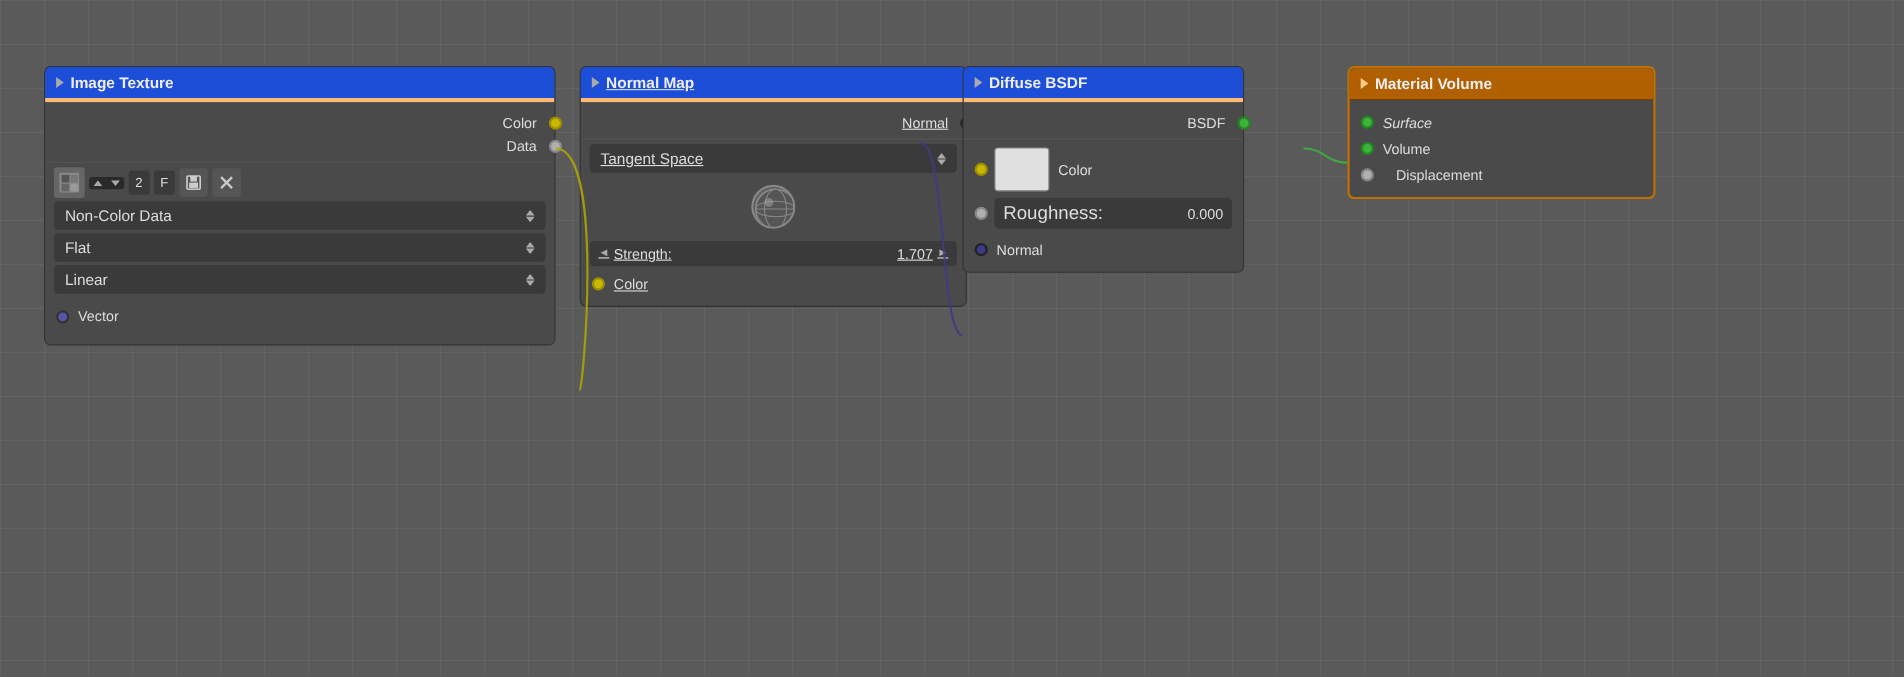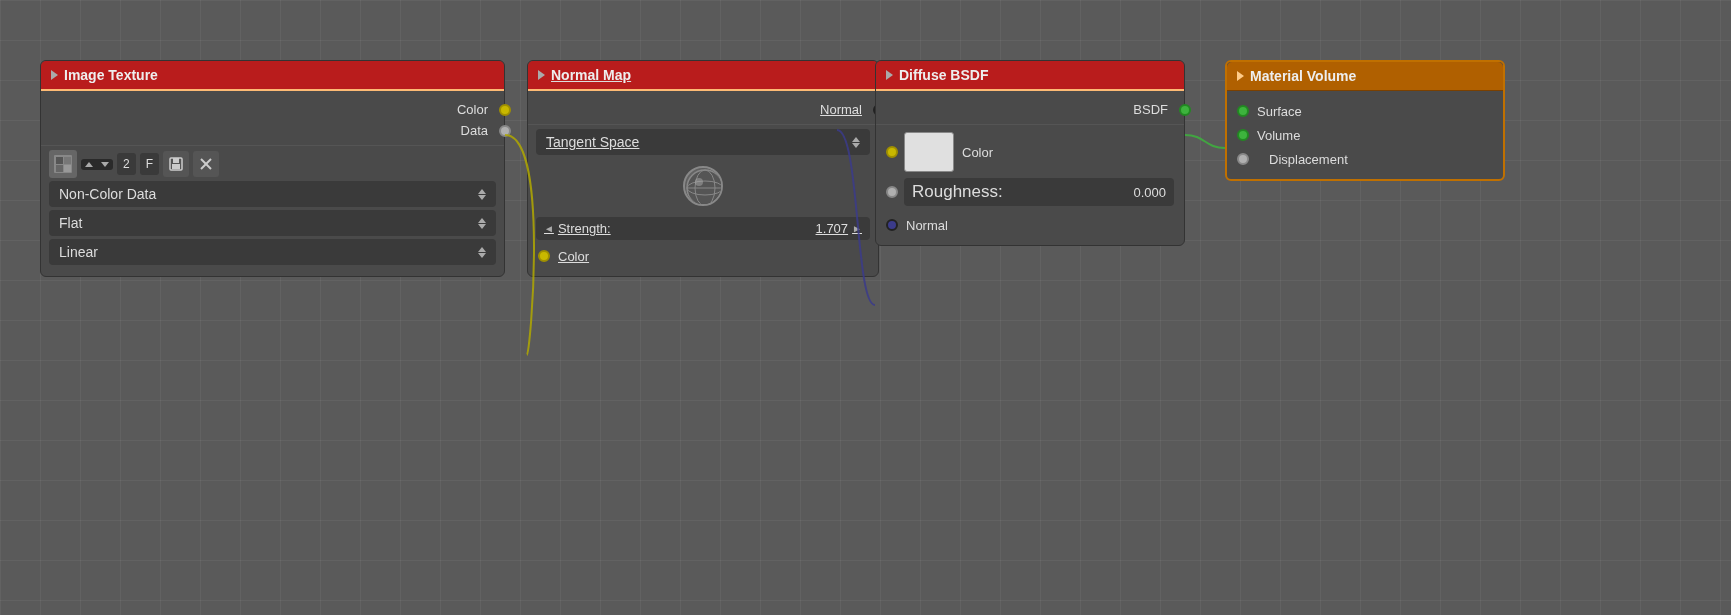--- a/index.html
+++ b/index.html
@@ -21,27 +21,27 @@
 
     .node {
       position: absolute;
       background: #4a4a4a;
       border-radius: 6px;
       border: 1px solid #333;
       min-width: 200px;
     }
 
     .node-header {
-      background: #b91c1c;
+      background: #1d4ed8;
       border-radius: 5px 5px 0 0;
       padding: 6px 10px;
       display: flex;
       align-items: center;
       gap: 6px;
-      border-bottom: 2px solid #fdba74;
+      border-bottom: 4px solid #fdba74;
     }
 
     .node-header .triangle {
       width: 0; height: 0;
       border-left: 7px solid #aaa;
       border-top: 5px solid transparent;
       border-bottom: 5px solid transparent;
       display: inline-block;
     }
 
@@ -341,20 +341,24 @@
 
     <div class="dropdown-row">
       <span>Linear</span>
       <div class="arrows">
         <span class="arrow-up"></span>
         <span class="arrow-down"></span>
       </div>
     </div>
 
 
+    <div class="node-body-row" style="margin-top:10px; padding-bottom:10px;">
+      <span class="socket blue-small" style="left:-7px;"></span>
+      <span class="socket-label" style="margin-left:8px;">Vector</span>
+    </div>
   </div>
 </div>
 
 <div class="node" style="left: 527px; top: 60px; width: 352px; text-decoration: underline;">
   <div class="node-header">
     <span class="triangle"></span>
     <span class="node-header-title">Normal Map</span>
   </div>
   <div class="node-body">
 
@@ -392,21 +396,21 @@
       <span class="strength-arrow">►</span>
     </div>
 
     <div class="node-body-row" style="margin-top:4px;">
       <span class="socket yellow" style="left:-7px;"></span>
       <span class="socket-label" style="margin-left:8px;">Color</span>
     </div>
   </div>
 </div>
 
-<div class="node" style="left: 875px; top: 60px; width: 310px;">
+<div class="node" style="left: 875px; top: 60px; width: 256px;">
   <div class="node-header">
     <span class="triangle"></span>
     <span class="node-header-title">Diffuse BSDF</span>
   </div>
   <div class="node-body">
 
     <div class="socket-row output">
       <span class="socket-label">BSDF</span>
       <span class="socket green" style="right:-7px;"></span>
     </div>
@@ -436,21 +440,21 @@
 
 <div class="node material-output" style="left: 1225px; top: 60px; width: 280px;">
   <div class="node-header">
     <span class="triangle" style="border-left-color:#ffcc88;"></span>
     <span class="node-header-title">Material Volume</span>
   </div>
   <div class="node-body">
 
     <div class="node-body-row">
       <span class="socket green" style="left:-7px;"></span>
-      <span class="socket-label" style="margin-left:8px;">Surface</span>
+      <span class="socket-label" style="margin-left:8px;font-style:italic;">Surface</span>
     </div>
 
     <div class="node-body-row">
       <span class="socket green" style="left:-7px;"></span>
       <span class="socket-label" style="margin-left:8px;">Volume</span>
     </div>
 
     <div class="node-body-row">
       <span class="socket gray-light" style="left:-7px;"></span>
       <span class="socket-label" style="margin-left:20px;">Displacement</span>

